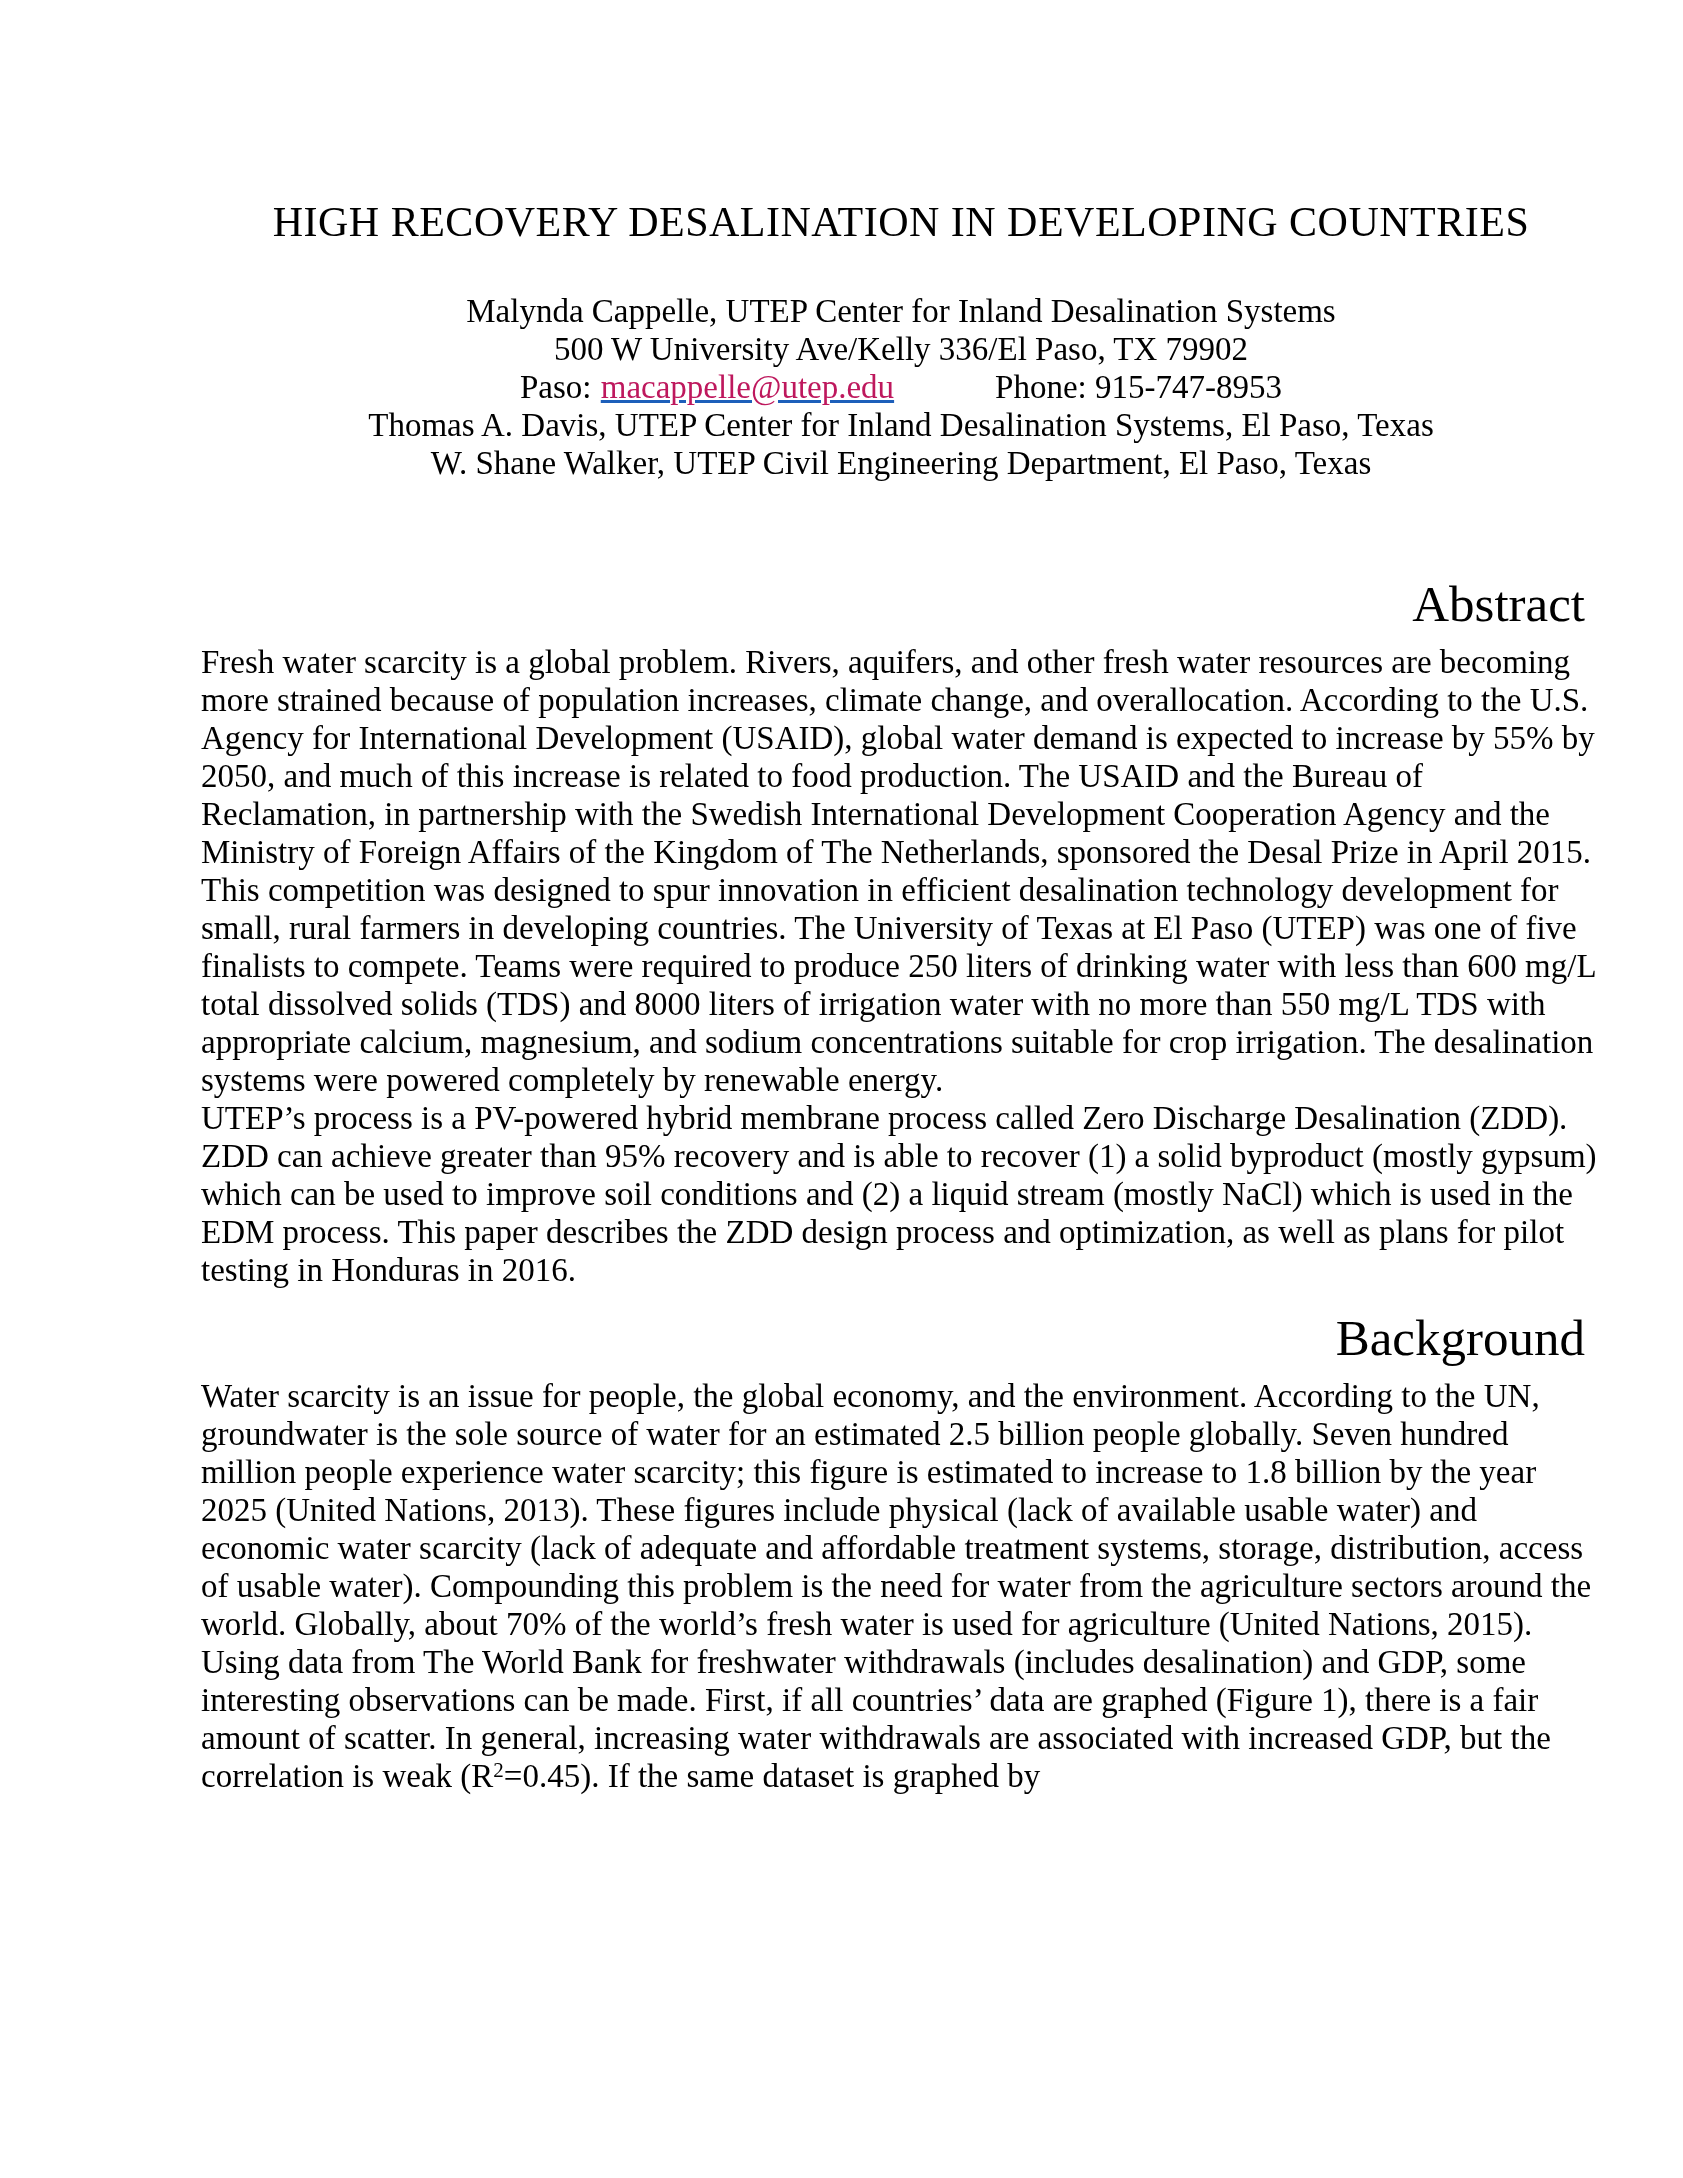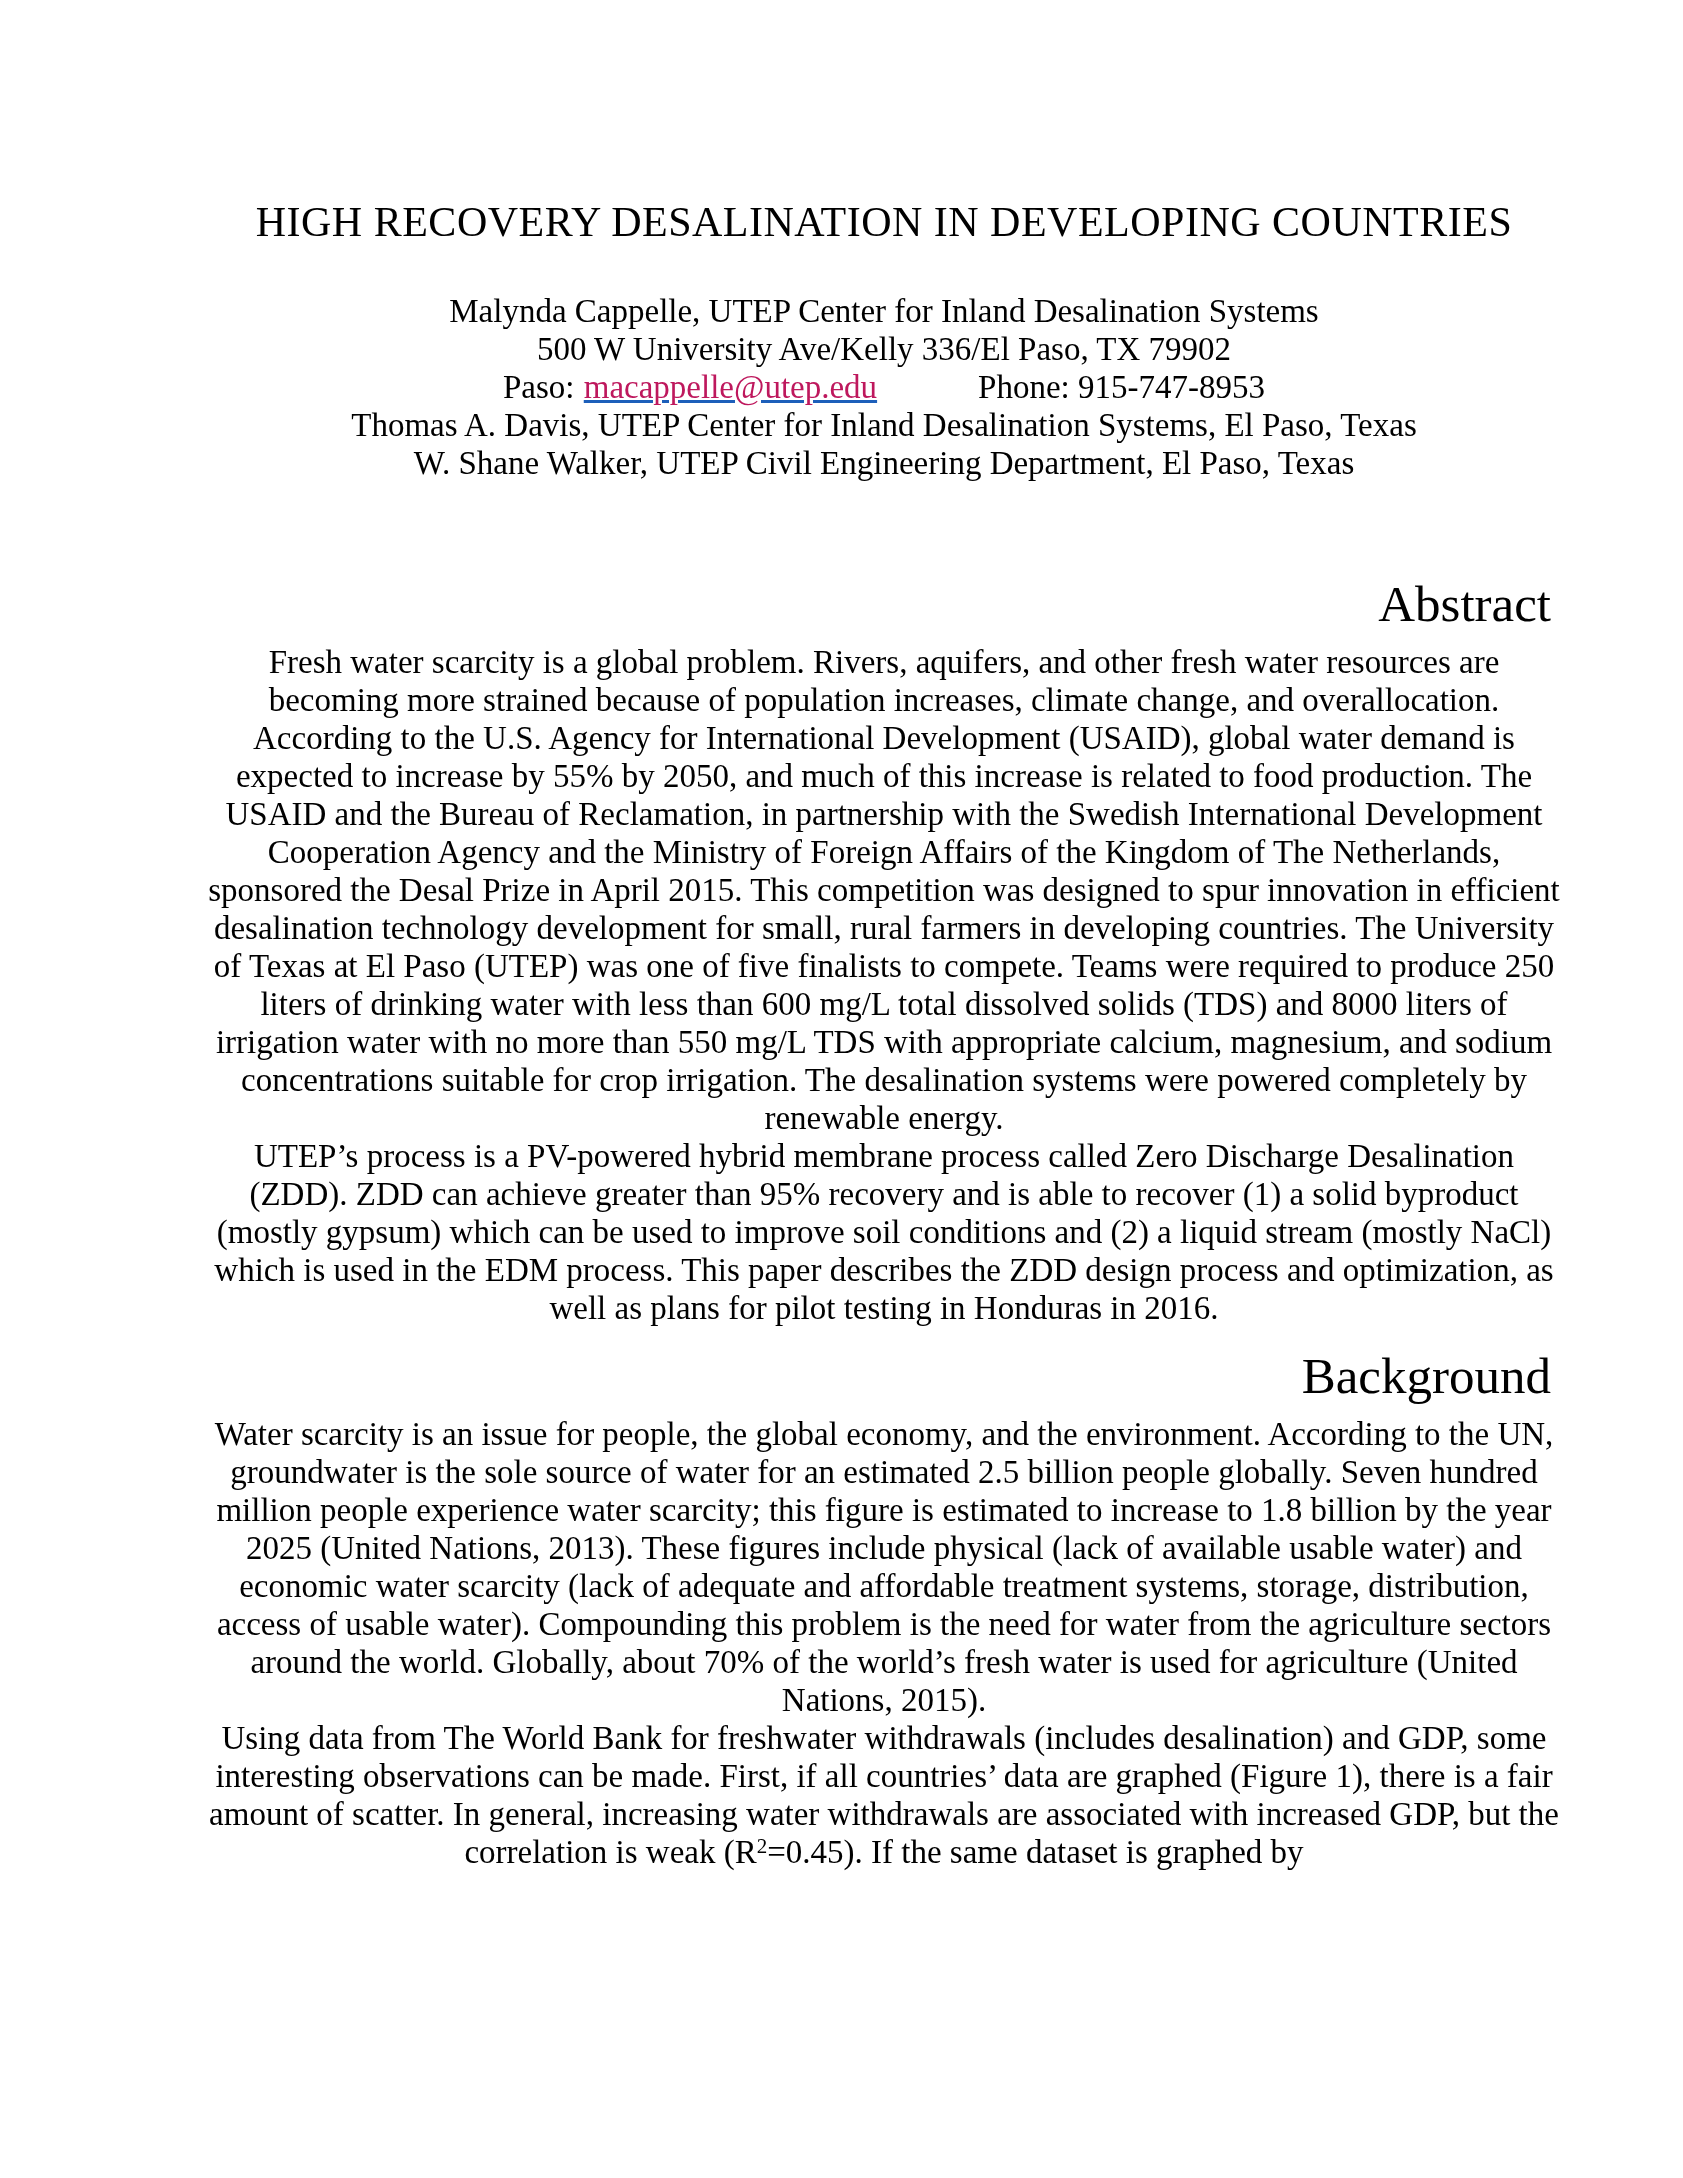--- a/index.html
+++ b/index.html
@@ -10,21 +10,21 @@
   body {
     width: 1683px;
     height: 2178px;
     font-family: "Liberation Serif", "DejaVu Serif", serif;
     color: #000000;
     overflow: hidden;
   }
   .content {
     box-sizing: border-box;
     width: 1683px;
-    padding: 198px 116px 0 201px;
+    padding: 198px 82px 0 201px;
   }
   .paper-title {
     font-size: 42px;
     font-weight: normal;
     line-height: 48px;
     text-align: center;
     margin: 0;
     letter-spacing: 0.5px;
   }
   .authors {
@@ -51,21 +51,21 @@
     line-height: 46px;
     text-align: right;
     margin: 16px;
   }
   #abstract-heading { margin-top: 99px; }
   #background-heading { margin-top: 26px; }
   p.body-para {
     font-size: 33px;
     line-height: 38px;
     margin: 0;
-    text-align: center;
+    text-align: left;
   }
   .para-after-heading { margin-top: 30px; }
   .para-follow { margin-top: 38px; }
   sup.r-squared {
     font-size: 21px;
     line-height: 0;
     position: relative;
     top: -0.5em;
     vertical-align: baseline;
   }

